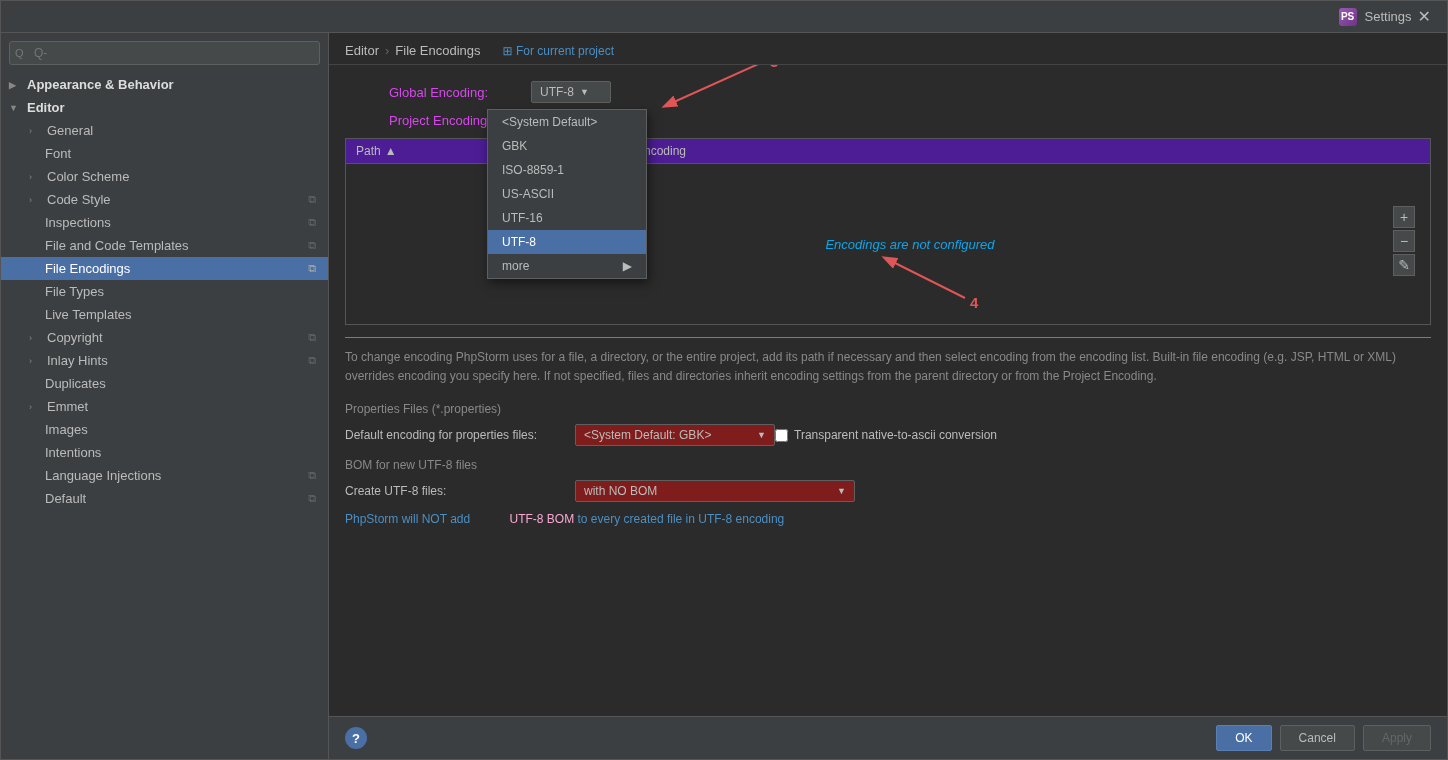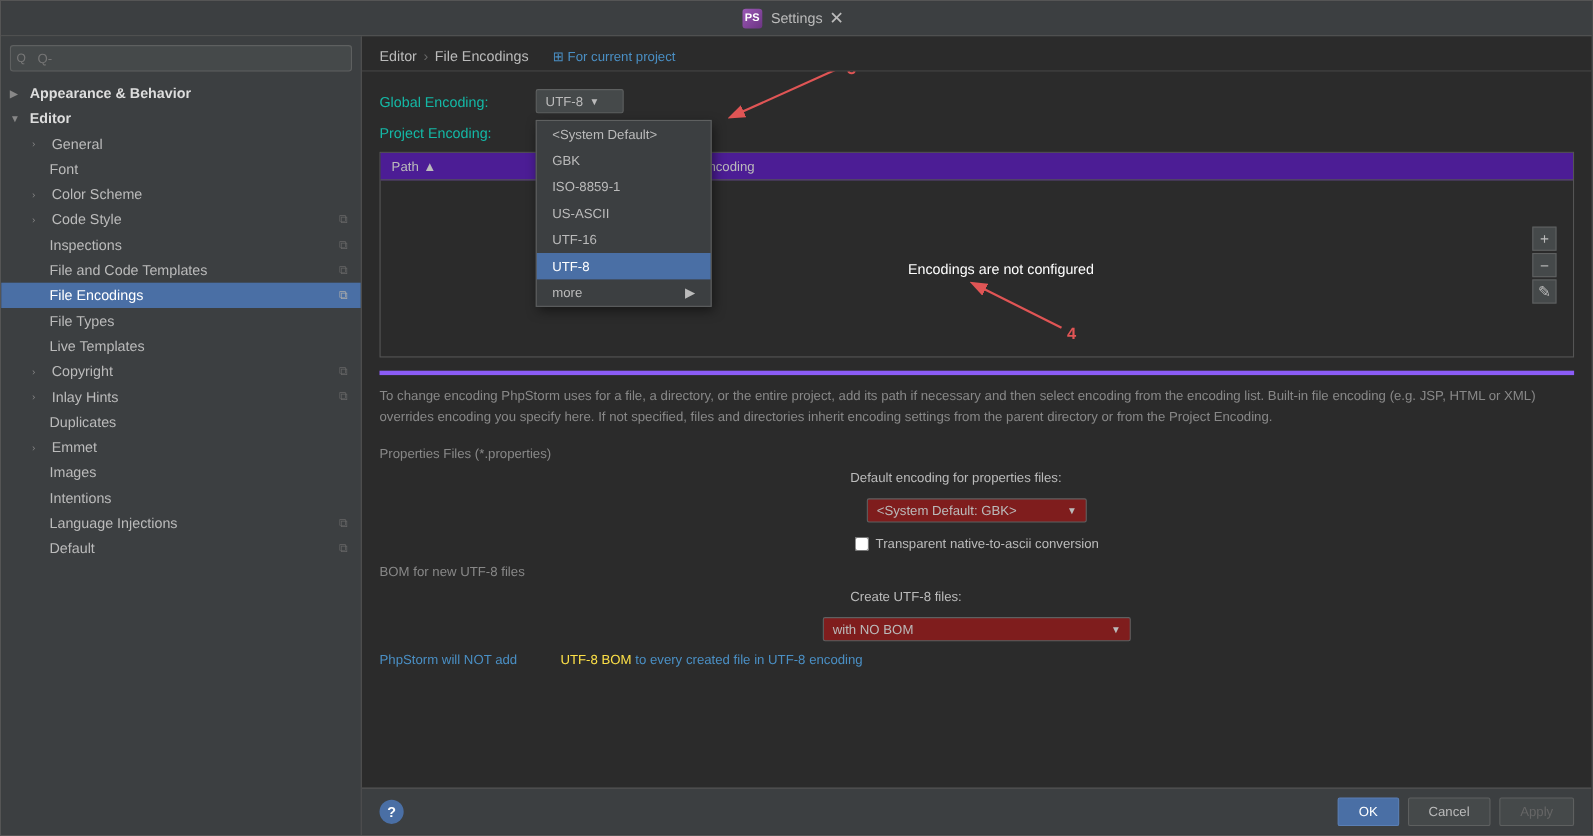--- a/index.html
+++ b/index.html
@@ -18,21 +18,21 @@
       width: 1448px;
       height: 760px;
       background: #3c3f41;
       display: flex;
       flex-direction: column;
       border: 1px solid #555;
     }
     .title-bar {
       display: flex;
       align-items: center;
-      justify-content: center;
+      justify-content: flex-end;
       background: #3c3f41;
       padding: 6px 10px;
       border-bottom: 1px solid #555;
       height: 32px;
     }
     .title-bar-left {
       display: flex;
       align-items: center;
       gap: 8px;
     }
@@ -158,23 +158,24 @@
       position: relative;
     }
     .encoding-row {
       display: flex;
       align-items: center;
       gap: 12px;
       margin-bottom: 10px;
       position: relative;
     }
     .encoding-label {
-      color: #14b8a6;
+      color: #d946ef;
       font-size: 13px;
       min-width: 130px;
+      margin-left: 44px;
     }
     .dropdown-btn {
       background: #45494a;
       border: 1px solid #5e6060;
       color: #bbb;
       padding: 3px 8px;
       font-size: 12px;
       cursor: pointer;
       display: flex;
       align-items: center;
@@ -231,22 +232,23 @@
     }
     .table-header-cell:last-child { border-right: none; }
     .table-header-cell.path-col { flex: 0 0 280px; }
     .table-body {
       height: 160px;
       display: flex;
       align-items: center;
       justify-content: center;
     }
     .empty-message {
-      color: #ffffff;
+      color: #0ea5e9;
       font-size: 13px;
+      font-style: italic;
       margin-left: 44px;
     }
     .table-actions {
       display: flex;
       flex-direction: column;
       gap: 2px;
       position: absolute;
       right: 16px;
       top: 68px;
     }
@@ -261,36 +263,34 @@
       justify-content: center;
       cursor: pointer;
       font-size: 14px;
     }
     
     .description {
       color: #888;
       font-size: 12px;
       line-height: 1.6;
       margin-bottom: 16px;
-      border-top: 4px solid #8b5cf6;
+      border-top: 1px solid #8b5cf6;
       padding-top: 10px;
     }
     
     .section-title {
       color: #888;
       font-size: 12px;
       margin-bottom: 8px;
       margin-top: 12px;
     }
     .property-row {
       display: flex;
       align-items: center;
-      gap: 12px;
       margin-bottom: 10px;
-      flex-direction: column;
     }
     .property-label {
       color: #bbb;
       font-size: 12px;
       min-width: 230px;
     }
     .property-dropdown {
       background: #7f1d1d;
       border: 1px solid #5e6060;
       color: #bbb;
@@ -594,21 +594,21 @@
           <div class="section-title">BOM for new UTF-8 files</div>
           <div class="property-row">
             <span class="property-label">Create UTF-8 files:</span>
             <button class="property-dropdown" style="min-width:280px;">
               <span>with NO BOM</span>
               <span class="arrow">▼</span>
             </button>
           </div>
           <div class="bom-note">
             <span>PhpStorm will NOT add </span>
-            <span style="color:#fde047;padding-left:36px;">UTF-8 BOM</span>
+            <span style="color:#f9a8d4;padding-left:36px;">UTF-8 BOM</span>
             <span> to every created file in UTF-8 encoding</span>
           </div>
         </div>
 
       </div>
 
       <div class="footer">
         <button class="help-btn">?</button>
         <button class="footer-btn primary">OK</button>
         <button class="footer-btn">Cancel</button>

